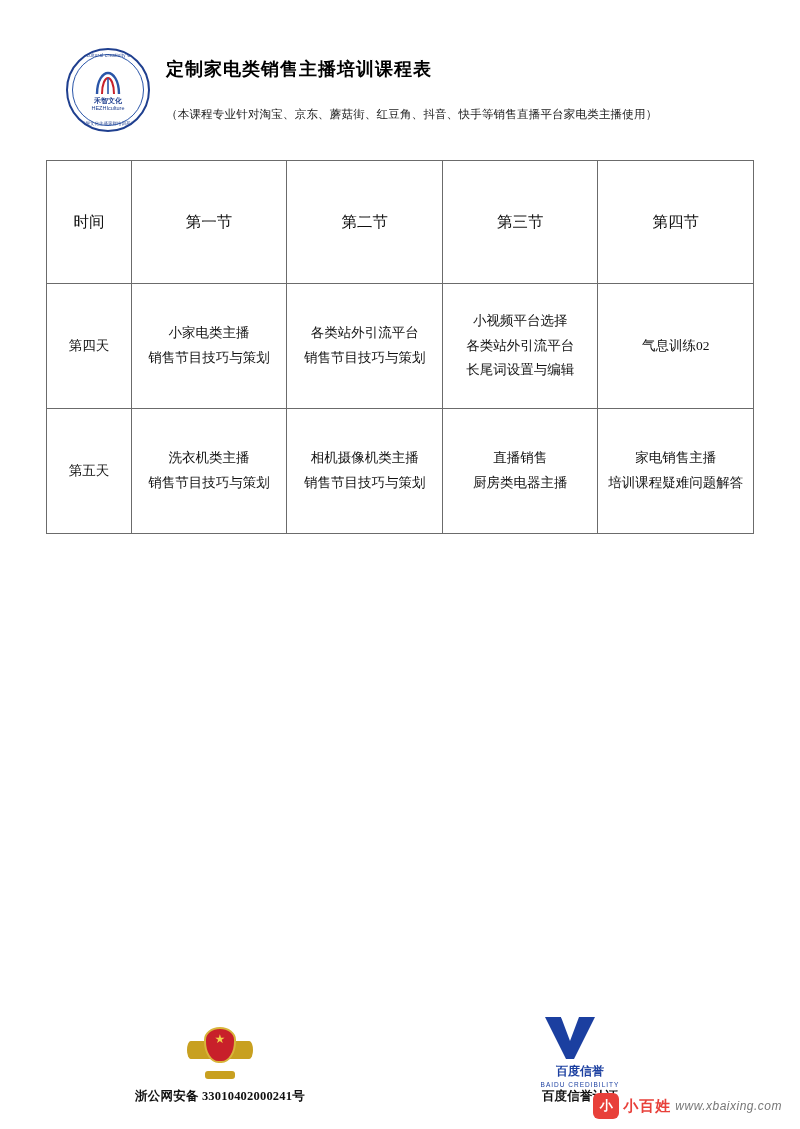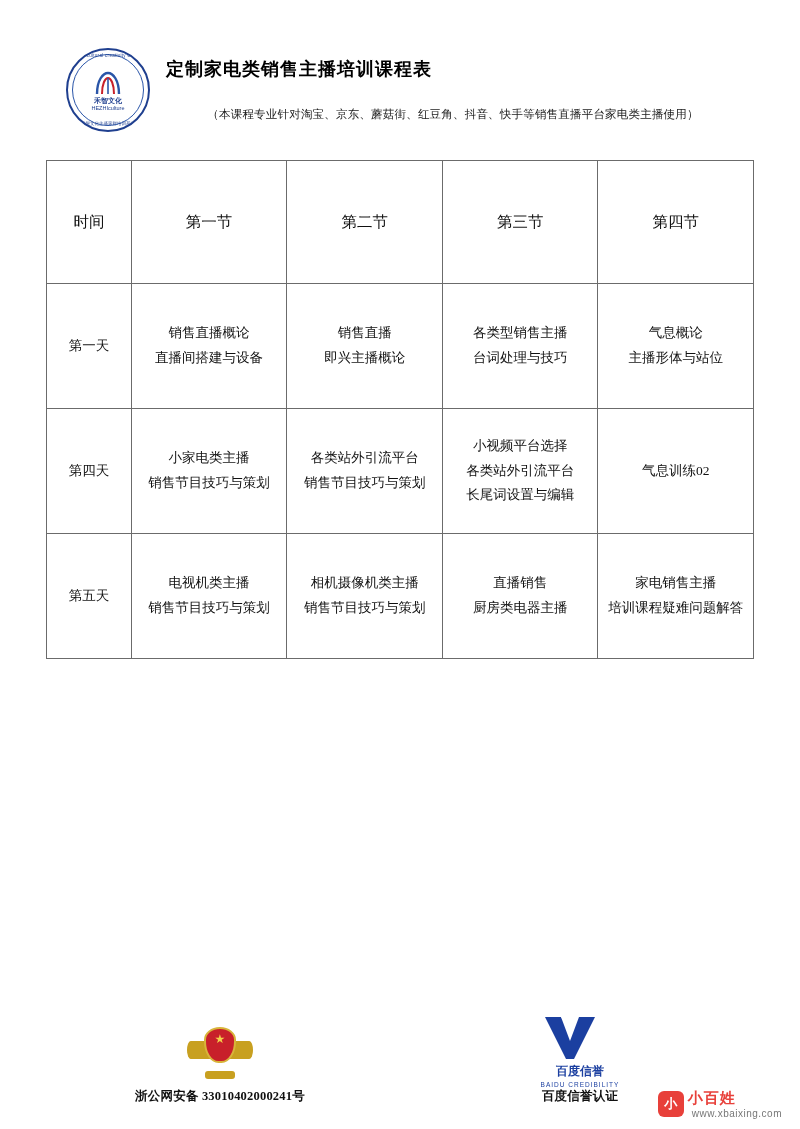--- a/index.html
+++ b/index.html
@@ -111,21 +111,20 @@
     color: #000000;
     letter-spacing: 1px;
     margin: 18px 0 0 0;
     line-height: 1.25;
   }
   .doc-subtitle {
     font-size: 11.5px;
     color: #1a1a1a;
     margin-top: 26px;
     letter-spacing: .2px;
-    text-align: center;
   }
 
   
   .table-wrap {
     padding: 28px 46px 16px 46px;
     box-sizing: border-box;
   }
   table.schedule {
     width: 100%;
     border-collapse: collapse;
@@ -289,27 +288,28 @@
     justify-content: center;
     margin-right: 4px;
   }
   .watermark .wm-text-cn {
     font-size: 15px;
     color: #e8403a;
     font-weight: bold;
     letter-spacing: 1px;
   }
   .watermark .wm-text-en {
-    font-size: 10px;
+    font-size: 12px;
     color: #777;
     letter-spacing: .5px;
     font-family: "Liberation Sans", sans-serif;
     margin-left: 4px;
-  }
-  .wm-stack { display: flex; flex-direction: column; align-items: flex-start; }
+    font-style: italic;
+  }
+  .wm-stack { display: flex; flex-direction: row; align-items: center; }
 </style>
 </head>
 <body>
 
 <div class="page">
 
   <div class="header">
     <div class="logo-wrap">
       <div class="seal">
         <div class="ring"></div>
@@ -345,39 +345,20 @@
         <tr>
           <td>时间</td>
           <td>第一节</td>
           <td>第二节</td>
           <td>第三节</td>
           <td>第四节</td>
         </tr>
       </thead>
       <tbody>
 
-        <tr>
-          <td class="daycell">第一天</td>
-          <td>
-            <span class="cell-line">销售直播概论</span>
-            <span class="cell-line">直播间搭建与设备</span>
-          </td>
-          <td>
-            <span class="cell-line">销售直播</span>
-            <span class="cell-line">即兴主播概论</span>
-          </td>
-          <td>
-            <span class="cell-line">各类型销售主播</span>
-            <span class="cell-line">台词处理与技巧</span>
-          </td>
-          <td>
-            <span class="cell-line">气息概论</span>
-            <span class="cell-line">主播形体与站位</span>
-          </td>
-        </tr>
 
 
 
         <tr>
           <td class="daycell">第四天</td>
           <td>
             <span class="cell-line">小家电类主播</span>
             <span class="cell-line">销售节目技巧与策划</span>
           </td>
           <td>
@@ -390,21 +371,21 @@
             <span class="cell-line">长尾词设置与编辑</span>
           </td>
           <td>
             <span class="cell-line">气息训练02</span>
           </td>
         </tr>
 
         <tr>
           <td class="daycell">第五天</td>
           <td>
-            <span class="cell-line">电视机类主播</span>
+            <span class="cell-line">洗衣机类主播</span>
             <span class="cell-line">销售节目技巧与策划</span>
           </td>
           <td>
             <span class="cell-line">相机摄像机类主播</span>
             <span class="cell-line">销售节目技巧与策划</span>
           </td>
           <td>
             <span class="cell-line">直播销售</span>
             <span class="cell-line">厨房类电器主播</span>
           </td>

